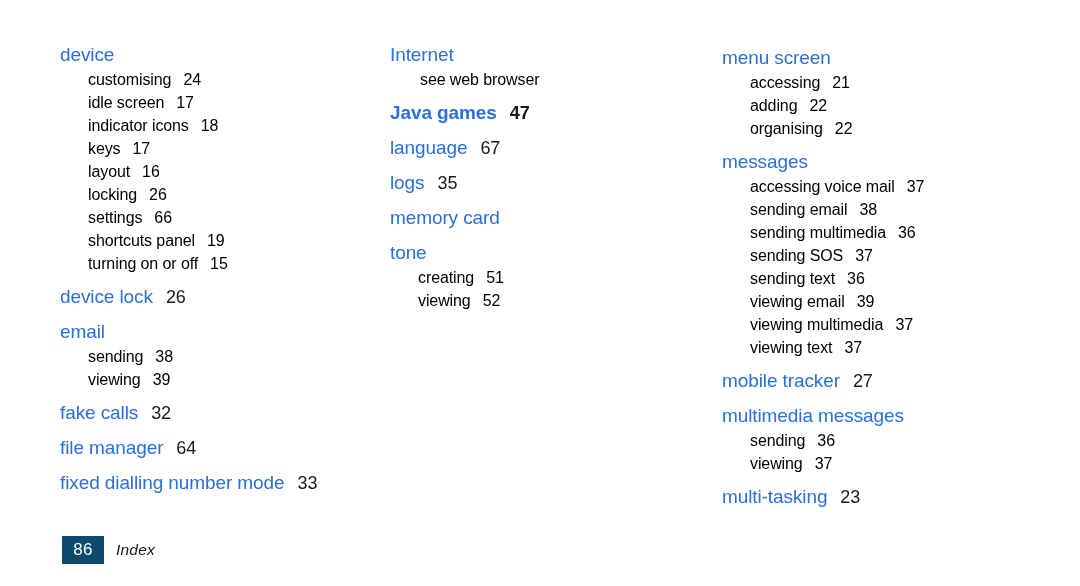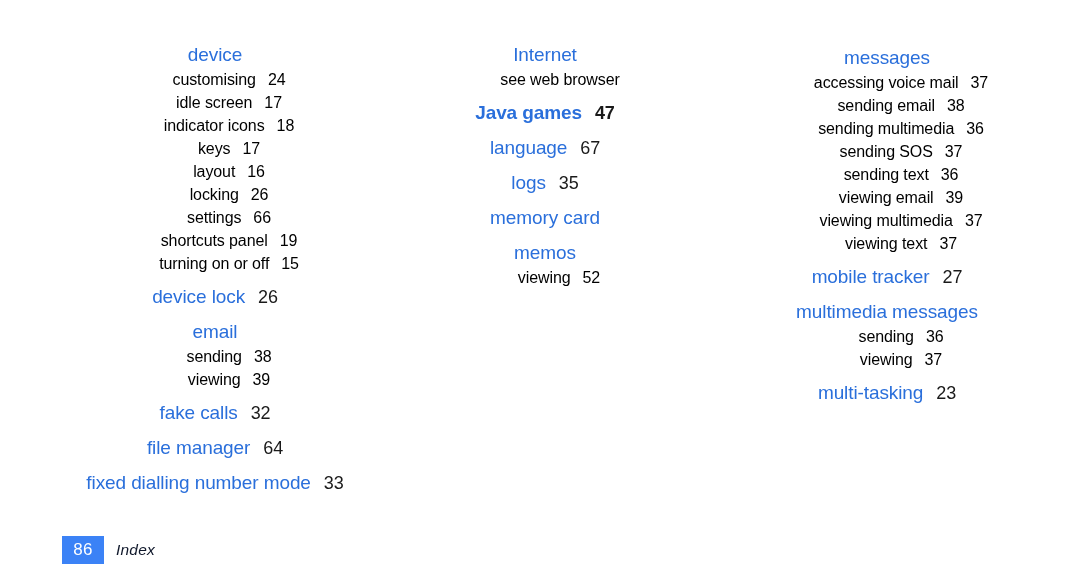--- a/index.html
+++ b/index.html
@@ -33,21 +33,20 @@
     position: absolute;
     top: 42px;
   }
   .column.col-1 { left: 60px;  width: 310px; }
   .column.col-2 { left: 390px; width: 310px; }
   .column.col-3 { left: 722px; width: 330px; top: 45px; }
 
   
   .entry-group {
     margin-bottom: 9px;
-    text-align: center;
   }
   .entry-group:last-child { margin-bottom: 0; }
 
   
   .main-entry {
     display: block;
     white-space: nowrap;
     font-size: 19px;
     line-height: 26px;
     color: #2a6fdb;
@@ -87,21 +86,21 @@
   
   .page-footer {
     position: absolute;
     left: 62px;
     bottom: 22px;
     display: flex;
     align-items: center;
     gap: 12px;
   }
   .folio-box {
-    background: #3b82f6;
+    background: #0c4a6e;
     color: #ffffff;
     font-size: 17px;
     line-height: 1;
     padding: 5px 10px 6px 10px;
     min-width: 22px;
     text-align: center;
     letter-spacing: 0.2px;
   }
   .folio-label {
     color: #0f172a;
@@ -164,27 +163,36 @@
         <div class="entry-group">
           <a class="main-entry" href="#" style="text-decoration: none;"><span class="label">language</span><span class="page-num">67</span></a>
         </div>
         <div class="entry-group">
           <a class="main-entry" href="#" style="text-decoration: none;"><span class="label">logs</span><span class="page-num">35</span></a>
         </div>
         <div class="entry-group">
           <a class="main-entry" href="#" style="text-decoration: none;"><span class="label">memory card</span></a>
         </div>
         <div class="entry-group">
-          <a class="main-entry" href="#" style="text-decoration: none;"><span class="label">memos</span></a>
-          <ul class="sub-list">
+          <a class="main-entry" href="#" style="text-decoration: none;"><span class="label">tone</span></a>
+          <ul class="sub-list">
+            <li class="sub-entry"><span class="label">creating</span><span class="page-num">51</span></li>
             <li class="sub-entry"><span class="label">viewing</span><span class="page-num">52</span></li>
           </ul>
         </div>
       </div>
       <div class="column col-3">
+        <div class="entry-group">
+          <a class="main-entry" href="#" style="text-decoration: none;"><span class="label">menu screen</span></a>
+          <ul class="sub-list">
+            <li class="sub-entry"><span class="label">accessing</span><span class="page-num">21</span></li>
+            <li class="sub-entry"><span class="label">adding</span><span class="page-num">22</span></li>
+            <li class="sub-entry"><span class="label">organising</span><span class="page-num">22</span></li>
+          </ul>
+        </div>
         <div class="entry-group">
           <a class="main-entry" href="#" style="text-decoration: none;"><span class="label">messages</span></a>
           <ul class="sub-list">
             <li class="sub-entry"><span class="label">accessing voice mail</span><span class="page-num">37</span></li>
             <li class="sub-entry"><span class="label">sending email</span><span class="page-num">38</span></li>
             <li class="sub-entry"><span class="label">sending multimedia</span><span class="page-num">36</span></li>
             <li class="sub-entry"><span class="label">sending SOS</span><span class="page-num">37</span></li>
             <li class="sub-entry"><span class="label">sending text</span><span class="page-num">36</span></li>
             <li class="sub-entry"><span class="label">viewing email</span><span class="page-num">39</span></li>
             <li class="sub-entry"><span class="label">viewing multimedia</span><span class="page-num">37</span></li>

